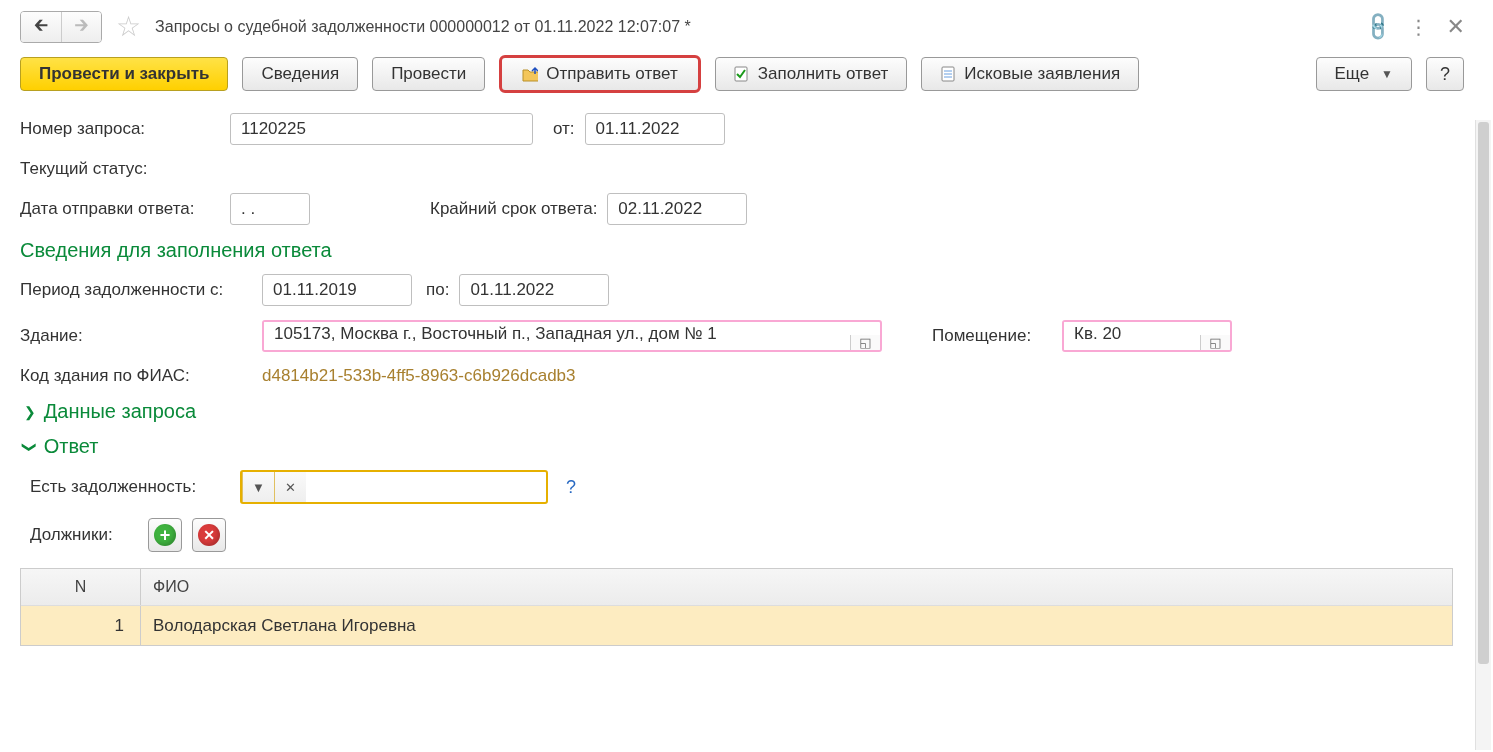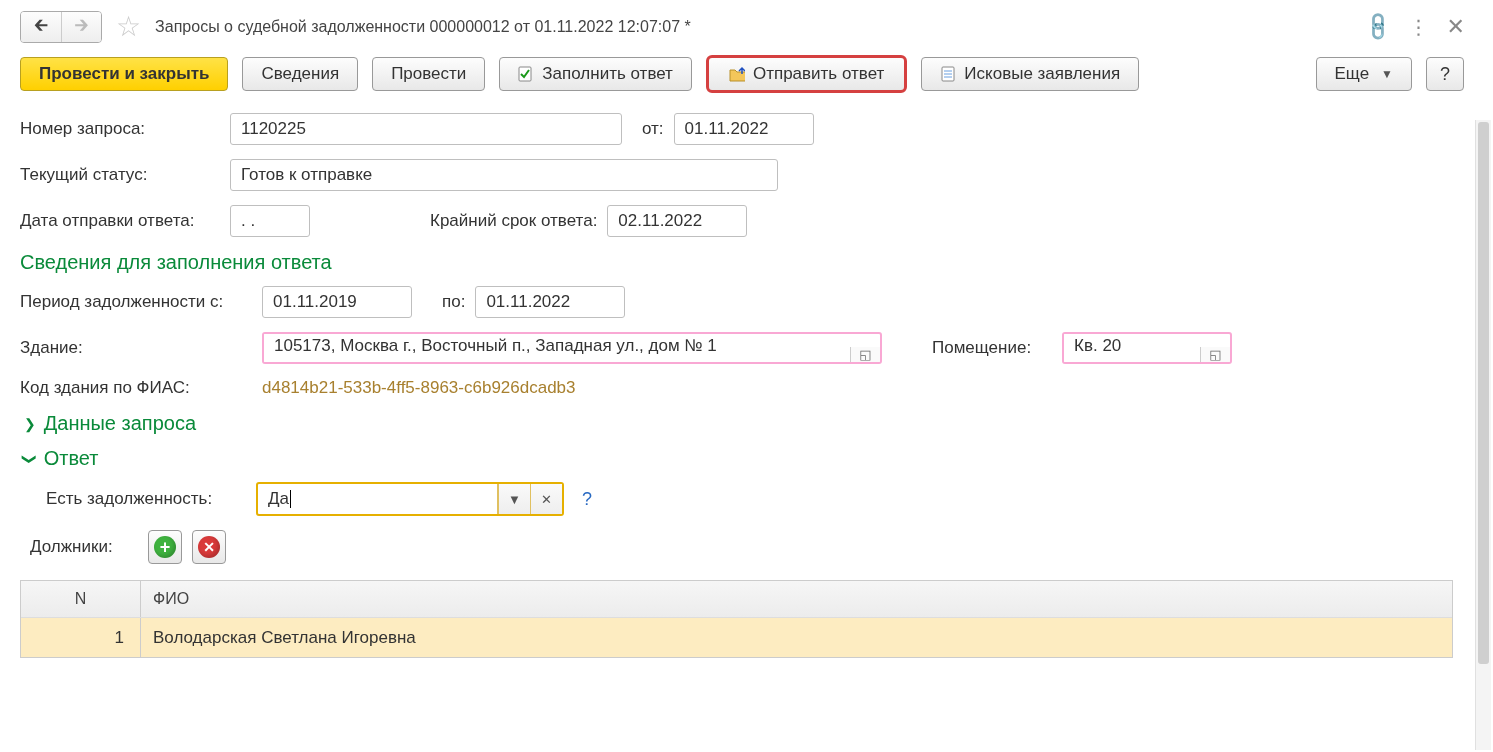--- a/index.html
+++ b/index.html
@@ -283,37 +283,37 @@
   <div class="toolbar">
     <div class="btn primary">
       <span>Провести и закрыть</span>
     </div>
     <div class="btn">
       <span>Сведения</span>
     </div>
     <div class="btn">
       <span>Провести</span>
     </div>
+    <div class="btn highlighted">
+      <span class="small-icon">
+        <svg width="18" height="16">
+            <path d="M1 4 L6 4 L8 6 L17 6 L17 15 L1 15 Z" fill="#f4c65a" stroke="#b8902a"></path>
+            <path d="M13 2 L13 8 M10 5 L13 2 L16 5" stroke="#2050c0" stroke-width="1.5" fill="none"></path>
+          </svg>
+      </span>
+      <span>Отправить ответ</span>
+    </div>
     <div class="btn">
       <span class="small-icon">
         <svg width="16" height="16">
             <rect x="1" y="1" width="12" height="14" rx="1" fill="#fff" stroke="#888"></rect>
             <path d="M3 8 L6 11 L11 4" stroke="#1a9a1a" stroke-width="2" fill="none"></path>
           </svg>
       </span>
       <span>Заполнить ответ</span>
-    </div>
-    <div class="btn highlighted">
-      <span class="small-icon">
-        <svg width="18" height="16">
-            <path d="M1 4 L6 4 L8 6 L17 6 L17 15 L1 15 Z" fill="#f4c65a" stroke="#b8902a"></path>
-            <path d="M13 2 L13 8 M10 5 L13 2 L16 5" stroke="#2050c0" stroke-width="1.5" fill="none"></path>
-          </svg>
-      </span>
-      <span>Отправить ответ</span>
     </div>
     <div class="btn">
       <span class="small-icon">
         <svg width="16" height="16">
             <rect x="2" y="1" width="12" height="14" rx="1" fill="#fff" stroke="#888"></rect>
             <line x1="4" y1="5" x2="12" y2="5" stroke="#6aa0e0"></line>
             <line x1="4" y1="8" x2="12" y2="8" stroke="#6aa0e0"></line>
             <line x1="4" y1="11" x2="12" y2="11" stroke="#6aa0e0"></line>
           </svg>
       </span>
@@ -326,43 +326,42 @@
     </div>
     <div class="btn square">
       <span>?</span>
     </div>
   </div>
 
   <div class="content">
 
     <div class="form-row">
       <div class="form-label lbl-w200">Номер запроса:</div>
-      <div class="input" style="width:392px">1120225</div>
+      <div class="input" style="width:303px">1120225</div>
       <div class="form-label" style="margin-left:10px">от:</div>
       <div class="input" style="width:140px">01.11.2022</div>
     </div>
 
     <div class="form-row">
       <div class="form-label lbl-w200">Текущий статус:</div>
-      <div class="input" style="width:548px">Готов к отправке</div>
     </div>
 
     <div class="form-row">
       <div class="form-label lbl-w200">Дата отправки ответа:</div>
       <div class="input" style="width:80px">.  .</div>
       <div class="form-label" style="margin-left:110px">Крайний срок ответа:</div>
       <div class="input" style="width:140px">02.11.2022</div>
     </div>
 
     <div class="section-heading">Сведения для заполнения ответа</div>
 
     <div class="form-row">
       <div class="form-label" style="width:232px">Период задолженности с:</div>
       <div class="input" style="width:150px">01.11.2019</div>
-      <div class="form-label" style="margin-left:20px">по:</div>
+      <div class="form-label" style="margin-left:4px">по:</div>
       <div class="input" style="width:150px">01.11.2022</div>
     </div>
 
     <div class="form-row">
       <div class="form-label" style="width:232px">Здание:</div>
       <div class="input-group" style="width:620px">
         <div class="input" style="flex:1">105173, Москва г., Восточный п., Западная ул., дом № 1</div>
         <div class="ib">
           <span>◱</span>
         </div>
@@ -384,27 +383,23 @@
     <div class="section-heading collapsible">
       <span class="chev">❯</span>
       <span>Данные запроса</span>
     </div>
 
     <div class="section-heading collapsible" style="margin-top:2px">
       <span class="chev" style="display:inline-block; transform:rotate(90deg)">❯</span>
       <span>Ответ</span>
     </div>
 
-    <div class="form-row" style="margin-left:26px">
+    <div class="form-row" style="margin-left:10px">
       <div class="form-label" style="width:200px">Есть задолженность:</div>
       <div class="focused-select" style="width:308px">
-        <div class="sel-text">
-          <span>Да</span>
-            <span class="cursor-caret"></span>
-        </div>
         <div class="sel-btn">
           <span>▼</span>
         </div>
         <div class="sel-btn">
           <span>✕</span>
         </div>
       </div>
       <span class="q-link">?</span>
     </div>
 

